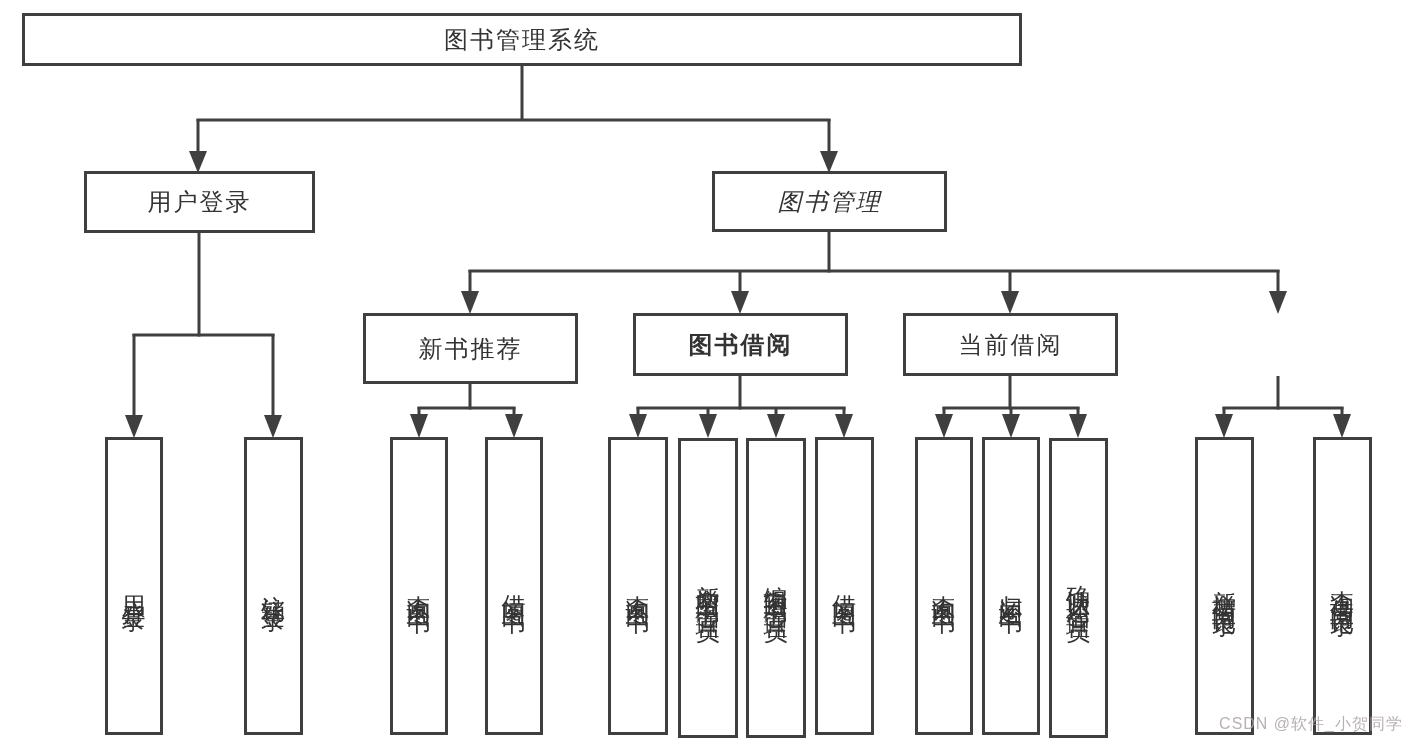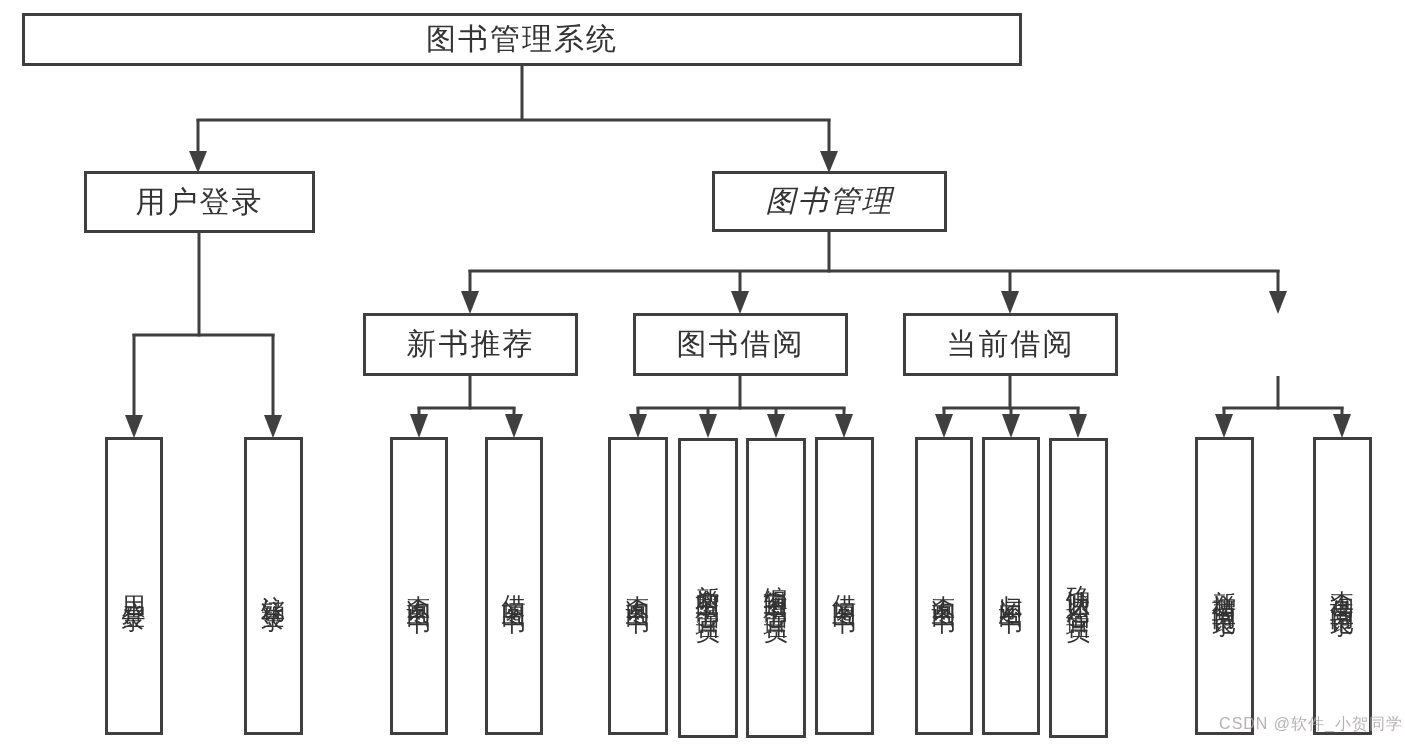--- a/index.html
+++ b/index.html
@@ -6,21 +6,21 @@
   .stage{
     position:relative;width:1405px;height:747px;background:#ffffff;overflow:hidden;
     font-family:"Liberation Sans","DejaVu Sans",sans-serif;color:#333333;
   }
   .stage svg{position:absolute;left:0;top:0;z-index:1;}
   #connectors path{stroke:#3f3f3f;stroke-width:3;fill:none;}
   #connectors polygon{fill:#3f3f3f;stroke:none;}
   .hnode{
     position:absolute;z-index:2;background:#ffffff;border:3px solid #3f3f3f;
     display:flex;align-items:center;justify-content:center;
-    font-size:30px;letter-spacing:2px;color:#333333;box-sizing:border-box;
+    font-size:24px;letter-spacing:2px;color:#333333;box-sizing:border-box;
   }
   .vnode{
     position:absolute;z-index:2;background:#ffffff;border:3px solid #3f3f3f;
     display:flex;align-items:center;justify-content:center;box-sizing:border-box;
   }
   .vnode span{
     writing-mode:vertical-rl;text-orientation:mixed;
     font-size:24px;line-height:1.05;letter-spacing:5px;color:#333333;white-space:nowrap;
   }
   .watermark{
@@ -108,22 +108,22 @@
       <path d="M1342,407 V417"></path>
         <polygon points="1333,414 1351,414 1342,438"></polygon>
     </g>
   </svg>
 
   <div class="hnode" style="left:22px;top:13px;width:1000px;height:53px;">图书管理系统</div>
 
   <div class="hnode" style="left:84px;top:171px;width:231px;height:62px;">用户登录</div>
   <div class="hnode" style="left:712px;top:171px;width:235px;height:61px;font-style:italic;">图书管理</div>
 
-  <div class="hnode" style="left:363px;top:313px;width:215px;height:63px;">新书推荐</div>
-  <div class="hnode" style="left:633px;top:313px;width:215px;height:63px;">图书借阅</div>
+  <div class="hnode" style="left:363px;top:313px;width:215px;height:71px;">新书推荐</div>
+  <div class="hnode" style="left:633px;top:313px;width:215px;height:63px;font-weight:bold;">图书借阅</div>
   <div class="hnode" style="left:903px;top:313px;width:215px;height:63px;">当前借阅</div>
 
   <div class="vnode" style="left:105px;top:437px;width:58px;height:298px;">
     <span>用户登录</span>
   </div>
   <div class="vnode" style="left:244px;top:437px;width:59px;height:298px;">
     <span>注销登录</span>
   </div>
 
   <div class="vnode" style="left:390px;top:437px;width:58px;height:298px;">

